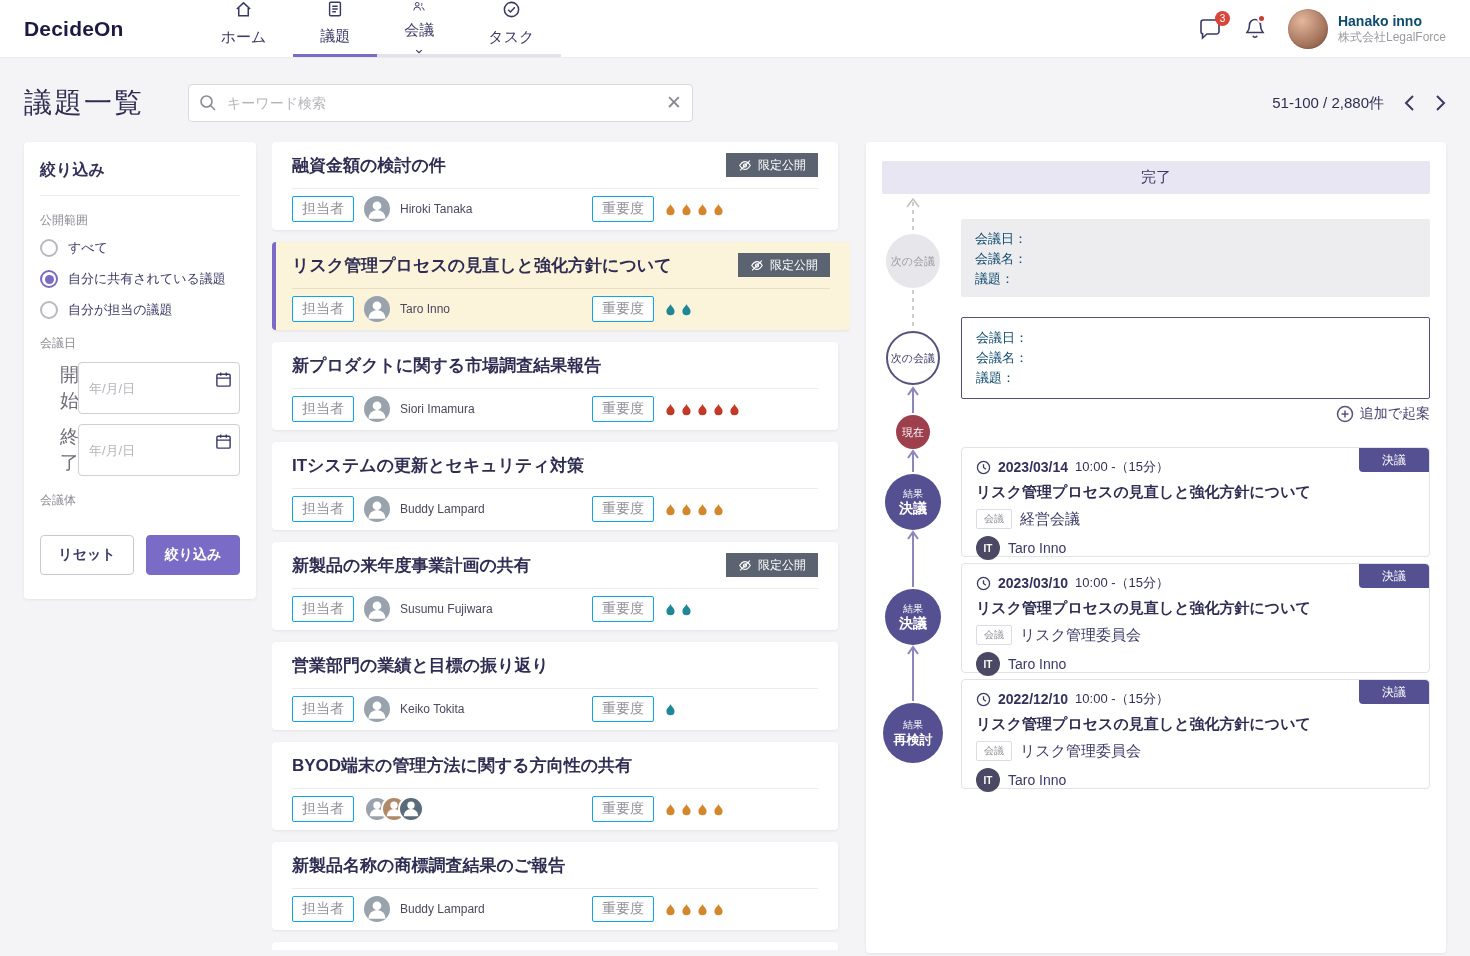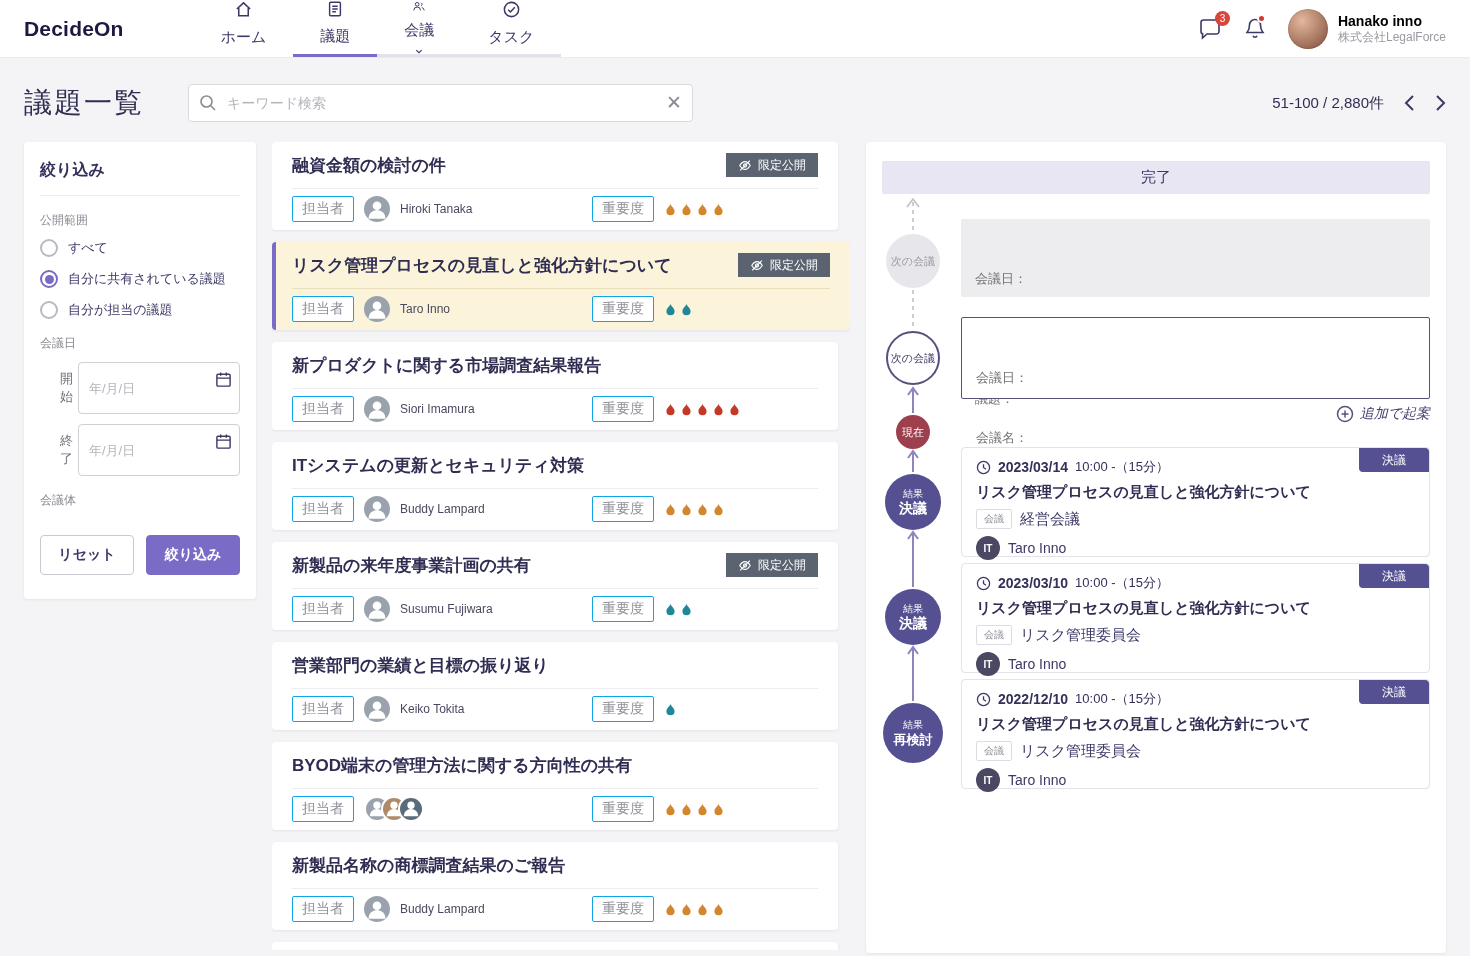--- a/index.html
+++ b/index.html
@@ -21,21 +21,21 @@
   .nav-item{display:flex;align-items:center;gap:9px;padding:0 27px;font-size:15px;color:var(--navy2);border-bottom:3px solid transparent;cursor:pointer;flex-direction:column;}
   .nav-item.active{border-bottom-color:var(--accent);}
   .nav-item.underlined{border-bottom-color:#e2e2ea;}
   .nav-item svg{stroke:var(--navy2);}
   .top-right{margin-left:auto;display:flex;align-items:center;gap:22px;}
   .icon-btn{position:relative;cursor:pointer;}
   .count-badge{position:absolute;top:-7px;right:-8px;background:#d8453a;color:#fff;font-size:10px;min-width:15px;height:15px;border-radius:8px;display:flex;align-items:center;justify-content:center;padding:0 3px;}
   .dot-badge{position:absolute;top:-3px;right:0;width:9px;height:9px;border-radius:50%;background:#cc3b30;border:2px solid #fff;}
   .user{display:flex;align-items:center;gap:10px;}
   .user-avatar{width:40px;height:40px;border-radius:50%;background:radial-gradient(circle at 35% 30%,#e4b89d,#9c6b55 70%,#6d4335);box-shadow:inset 0 0 0 1px rgba(0,0,0,.08);cursor:pointer;}
-  .user-name{font-size:14px;font-weight:bold;color:#000000;line-height:17px;}
+  .user-name{font-size:14px;font-weight:bold;color:#0c4a6e;line-height:17px;}
   .user-company{font-size:12px;color:#9a9aa2;line-height:15px;}
   
   .header-row{display:flex;align-items:center;padding:27px 24px 20px 24px;}
   .page-title{font-size:28px;font-weight:500;color:var(--navy);letter-spacing:2px;}
   .search-wrap{position:relative;margin-left:44px;width:505px;}
   .search-wrap input{width:100%;height:38px;border:1px solid #d9d9de;border-radius:4px;padding:0 38px 0 38px;font-size:14px;color:var(--navy);background:#fff;outline:none;font-family:inherit;}
   .search-wrap input::placeholder{color:#b4b4bc;}
   .search-icon{position:absolute;left:11px;top:10px;}
   .clear-icon{position:absolute;right:11px;top:9px;cursor:pointer;color:#8a8a93;font-size:19px;line-height:20px;}
   .pagination{margin-left:auto;display:flex;align-items:center;gap:20px;}
@@ -48,21 +48,21 @@
   .filter{width:232px;padding:18px 16px 24px 16px;flex:none;}
   .filter-title{font-size:16px;font-weight:bold;color:#33305a;padding-bottom:14px;border-bottom:1px solid #ebebef;}
   .f-label{font-size:12px;color:#8a8a93;margin:16px 0 10px 0;}
   .radio-row{display:flex;align-items:center;gap:10px;margin-bottom:13px;cursor:pointer;}
   .radio{width:18px;height:18px;flex:none;border:2px solid #b9b9c2;border-radius:50%;display:flex;align-items:center;justify-content:center;background:#fff;}
   .radio .dot{width:9px;height:9px;border-radius:50%;background:transparent;}
   .radio.checked{border-color:var(--accent);}
   .radio.checked .dot{background:var(--accent);}
   .radio-label{font-size:13px;color:var(--navy2);}
   .date-row{display:flex;align-items:center;gap:8px;margin-bottom:10px;}
-  .date-row .dr-label{font-size:13px;color:#6d6d78;width:30px;flex:none;padding-left:20px;}
+  .date-row .dr-label{font-size:19px;color:#6d6d78;width:30px;flex:none;padding-left:20px;}
   .date-input{position:relative;flex:1;}
   .date-input input{width:100%;height:52px;border:1px solid #cfcfd6;border-radius:4px;padding:0 30px 0 10px;font-size:13px;color:var(--navy);outline:none;font-family:inherit;background:#fff;}
   .date-input input::placeholder{color:#b4b4bc;}
   .cal-icon{position:absolute;right:8px;top:9px;cursor:pointer;}
   .select-box{height:36px;border:1px solid #cfcfd6;border-radius:4px;display:flex;align-items:center;justify-content:space-between;padding:0 10px;cursor:pointer;background:#fff;}
   .select-box .ph{font-size:13px;color:#b4b4bc;}
   .filter-btns{display:flex;gap:12px;margin-top:26px;}
   .btn{height:40px;border-radius:4px;font-size:14px;display:flex;align-items:center;justify-content:center;cursor:pointer;flex:1;font-family:inherit;font-weight:bold;}
   .btn.ghost{background:#fff;border:1px solid #c9c9d2;color:var(--navy2);}
   .btn.primary{background:var(--accent);border:1px solid var(--accent);color:#fff;}
@@ -96,24 +96,24 @@
   .node{position:absolute;border-radius:50%;display:flex;flex-direction:column;align-items:center;justify-content:center;text-align:center;cursor:pointer;}
   .node.future{left:20px;top:92px;width:54px;height:54px;background:#e7e7eb;color:#9a9aa2;font-size:11px;}
   .node.next{left:20px;top:189px;width:54px;height:54px;background:#fff;border:2px solid #55517e;color:var(--navy2);font-size:11px;}
   .node.now{left:30px;top:273px;width:34px;height:34px;background:var(--maroon);color:#fff;font-size:11px;}
   .node.result{left:19px;width:56px;height:56px;background:var(--tl);color:#fff;}
   .node.result .r-top{font-size:10px;line-height:13px;}
   .node.result .r-bottom{font-size:14px;font-weight:bold;line-height:17px;}
   .node.result.big{left:17px;width:60px;height:60px;}
   .node.result.big .r-bottom{font-size:13px;}
   .field-box{position:absolute;left:95px;right:16px;padding:10px 14px;border-radius:2px;}
-  .field-box .fl{font-size:13px;color:#737373;line-height:20px;margin-top:40px;}
+  .field-box .fl{font-size:13px;color:#0c4a6e;line-height:20px;}
   .field-box.grayed{top:77px;height:78px;background:#ededf0;}
   .field-box.outlined{top:175px;height:82px;background:#fff;border:1px solid #55517e;}
-  .add-link{position:absolute;right:16px;top:263px;display:flex;align-items:center;gap:6px;color:#45406e;font-size:14px;cursor:pointer;font-style:italic;}
+  .add-link{position:absolute;right:16px;top:263px;display:flex;align-items:center;gap:6px;color:#45406e;font-size:14px;cursor:pointer;}
   .mtg-card{position:absolute;left:95px;right:16px;height:110px;border:1px solid #e2e2e8;border-radius:4px;background:#fff;padding:10px 14px;cursor:pointer;}
   .mtg-card.m0{top:305px;} .mtg-card.m1{top:421px;} .mtg-card.m2{top:537px;}
   .mtg-head{display:flex;align-items:center;gap:7px;}
   .mtg-date{font-size:14px;font-weight:bold;color:#33305a;}
   .mtg-time{font-size:13px;color:#33305a;}
   .mtg-badge{position:absolute;top:0;right:0;height:24px;min-width:70px;background:var(--tl);color:#fff;font-size:12px;display:flex;align-items:center;justify-content:center;border-radius:0 4px 0 4px;padding:0 10px;}
   .mtg-title{font-size:15px;font-weight:bold;color:var(--navy);margin-top:7px;white-space:nowrap;}
   .mtg-tag-row{display:flex;align-items:center;gap:8px;margin-top:7px;}
   .tag{font-size:10px;color:#8f8f98;border:1px solid #dcdce2;padding:2px 7px;border-radius:2px;}
   .mtg-body{font-size:15px;color:var(--navy2);}

